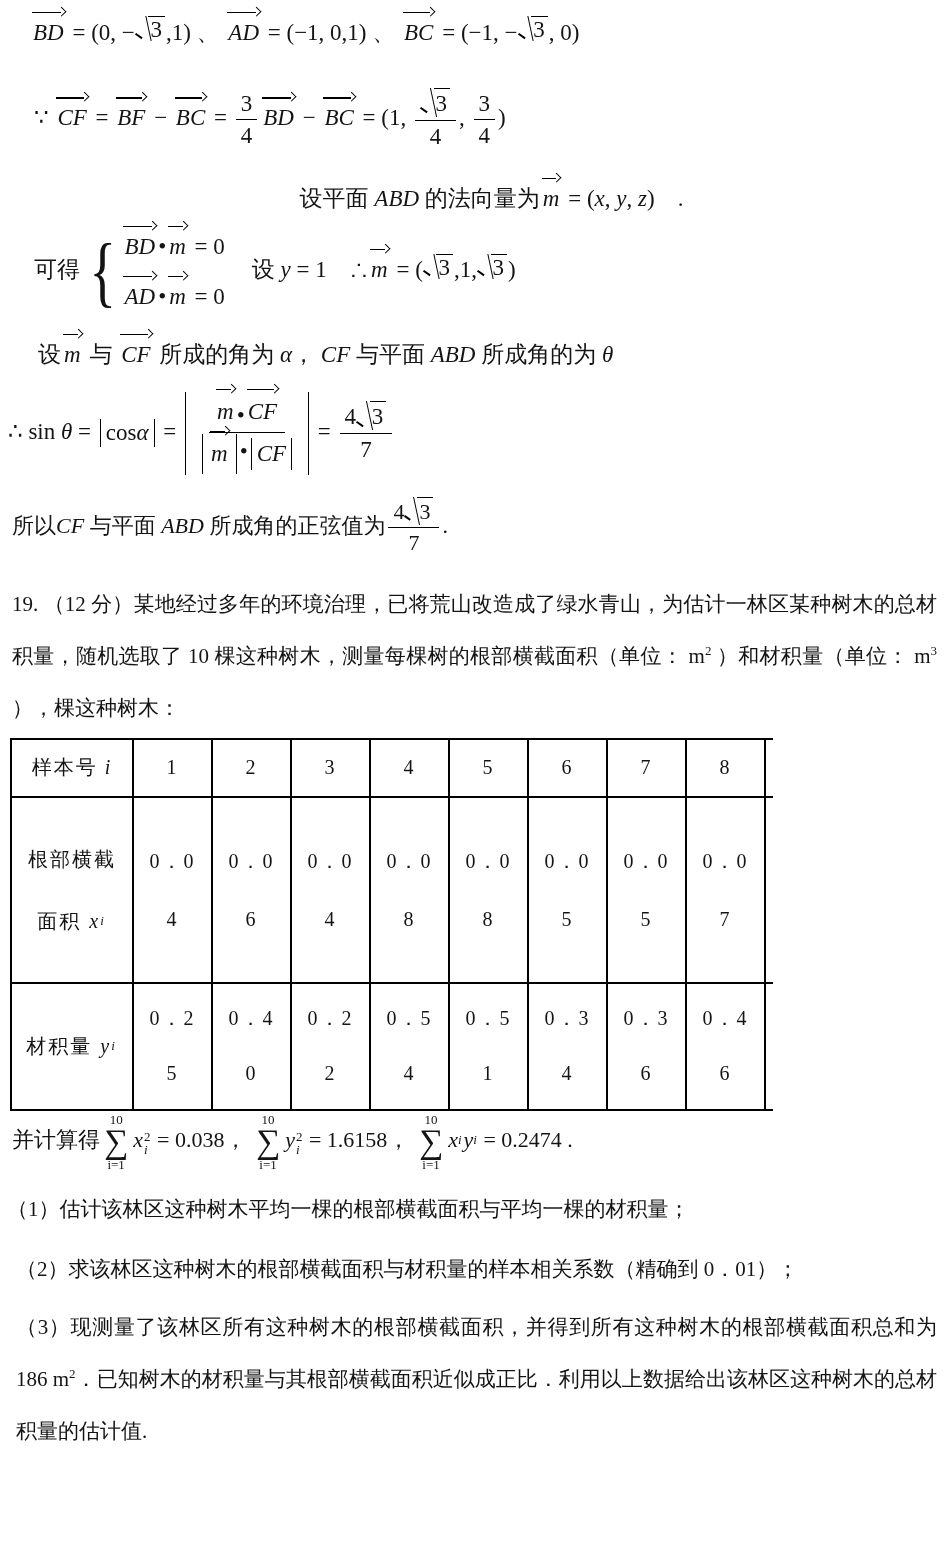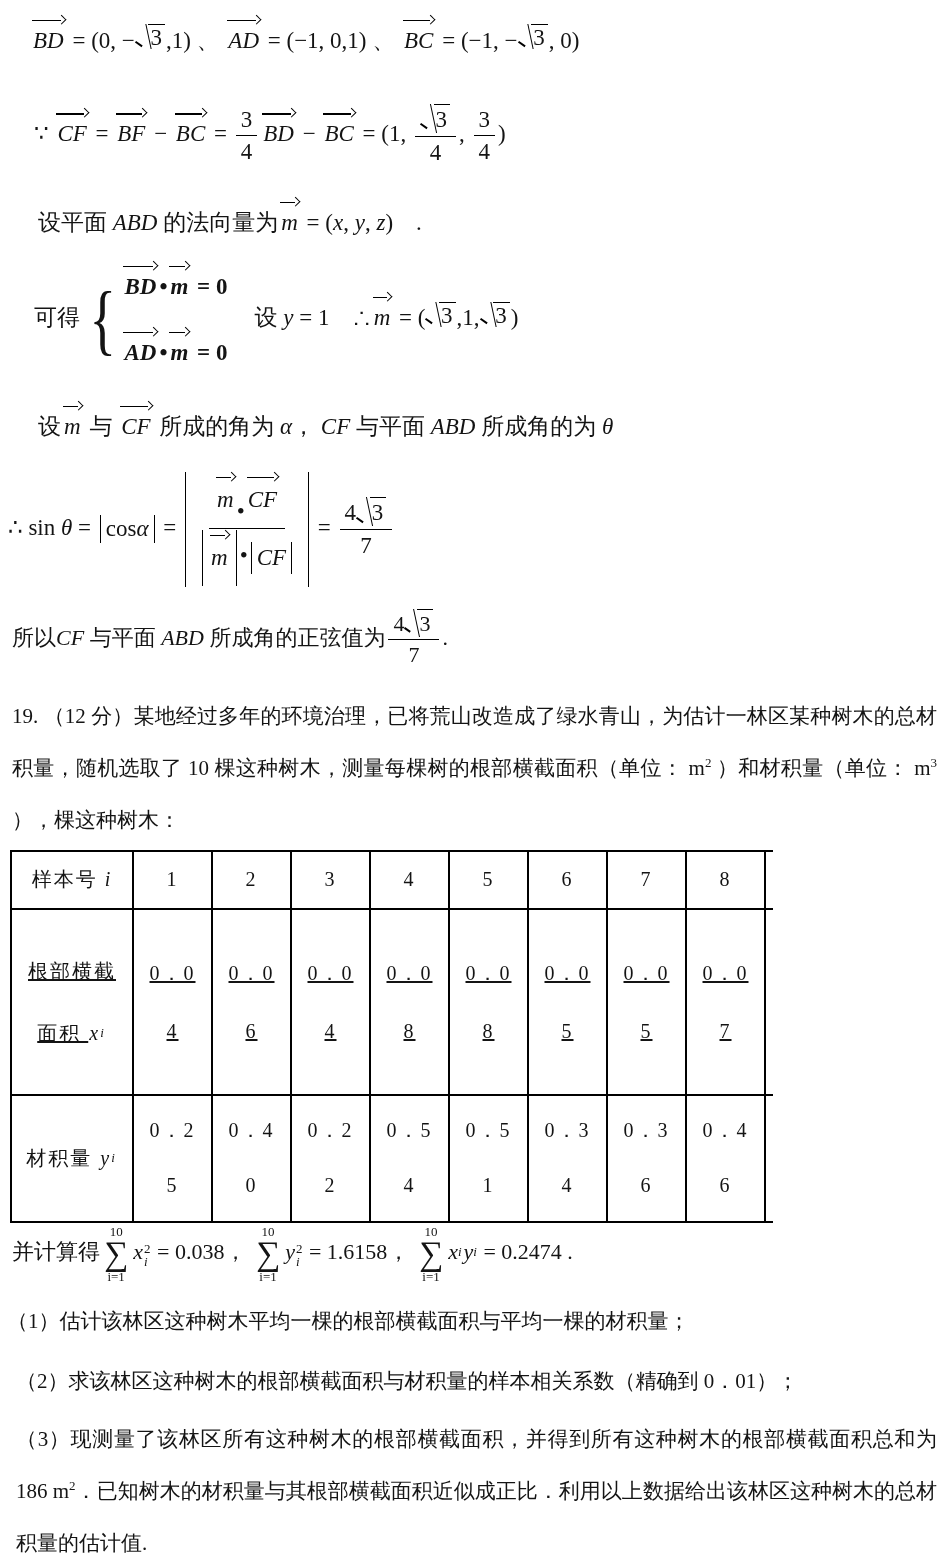--- a/index.html
+++ b/index.html
@@ -6,21 +6,21 @@
   body{width:945px;height:1556px;overflow:hidden;color:#141414;
        font-family:"Liberation Serif","DejaVu Serif",serif;}
   .page{position:relative;width:945px;height:1556px;}
 
   
   .fline{font-size:23px;}
   .mt{font-style:normal;}
   .mi{font-style:italic;}
   .sp{font-size:13px;vertical-align:super;line-height:0;}
   
-  .vec{position:relative;display:inline-block;padding:0 2px;margin:12px 1px;}
+  .vec{position:relative;display:inline-block;padding:0 2px;margin:4px 1px;}
   .vec>.mi{font-style:italic;}
   .ar{position:absolute;left:1px;right:1px;top:-0.62em;height:0.45em;display:block;}
   .ar::before{content:"";position:absolute;left:0;right:4px;top:60%;height:1.4px;background:#000;}
   .ar::after{content:"";position:absolute;right:0;top:60%;width:6px;height:6px;
              border-top:1.4px solid #000;border-right:1.4px solid #000;
              transform:translateY(-55%) rotate(45deg);}
   
   .frac{display:inline-flex;flex-direction:column;align-items:center;
         vertical-align:middle;text-align:center;line-height:1.3;margin:0 3px;}
   .fn{display:inline-flex;align-items:flex-end;justify-content:center;
@@ -41,34 +41,34 @@
   
   .sum{display:inline-flex;flex-direction:column;align-items:center;
        vertical-align:middle;line-height:1;margin:0 4px;}
   .sl{font-size:13px;letter-spacing:0;}
   .sg{font-size:34px;line-height:.95;}
   
   .cases{display:inline-flex;align-items:center;vertical-align:middle;margin:0 4px;}
   .brace{font-size:78px;font-weight:300;line-height:.8;transform:scaleX(.72);
          display:inline-block;margin-right:0;}
   .crows{display:inline-flex;flex-direction:column;gap:16px;}
-  .crow{white-space:nowrap;font-weight:bold;}
+  .crow{white-space:nowrap;}
   
   .scr{display:inline-flex;align-items:center;margin:0 1px;}
   .sb{font-style:italic;}
   .stk{display:inline-flex;flex-direction:column;justify-content:space-between;
        font-size:13px;line-height:1.05;margin-left:1px;height:1.6em;}
   .ssup{font-style:normal;}
   .ssub,sub.ssb{font-style:italic;font-size:13px;}
   sub.ssb{vertical-align:-0.35em;line-height:0;}
 
   
   #l1{margin:16px 0 0 30px;}
   #l2{margin:38px 0 0 34px;}
-  #l3{margin:30px 0 0 38px;}
+  #l3{margin:30px 0 0 38px;text-align:center;}
   #l4{margin:14px 0 0 34px;}
   #l5{margin:24px 0 0 38px;}
   #l6{margin:20px 0 0 8px;}
   #l7{margin:22px 0 0 12px;font-size:22px;}
   .para{font-size:21px;line-height:52px;margin:0 8px 0 12px;text-align:justify;}
   #p19{margin-top:20px;}
   #sumline{margin:2px 0 0 12px;font-size:22px;}
   #q1{margin:12px 8px 0 7px;}
   #q2{margin:8px 8px 0 16px;}
   #q3{margin:6px 8px 0 16px;}
@@ -76,21 +76,21 @@
   
   .table-clip{width:763px;margin:4px 0 0 10px;overflow:hidden;}
   table.grid{border-collapse:collapse;table-layout:fixed;width:1040px;
              font-size:20px;color:#141414;}
   table.grid td{border:2px solid #000;text-align:center;vertical-align:middle;
                 padding:0;letter-spacing:2px;}
   td.c0{width:120px;letter-spacing:1px;}
   td.cv{width:77px;}
   td.ctot{width:150px;text-align:left;padding-left:16px;}
   tr.hd td{height:56px;}
-  tr.rx td{height:184px;line-height:58px;text-decoration:underline;}
+  tr.rx td{height:184px;line-height:58px;}
   tr.rx td.c0{line-height:62px;}
   tr.ry td{height:125px;line-height:55px;}
   .pre{white-space:pre-line;}
 </style>
 </head>
 <body>
 
 <div class="page">
 
   <div class="fline" id="l1"><span class="vec"><span class="mi">BD</span><span class="ar"></span></span><span class="mt"> = (0, −</span><span class="sqrt">

